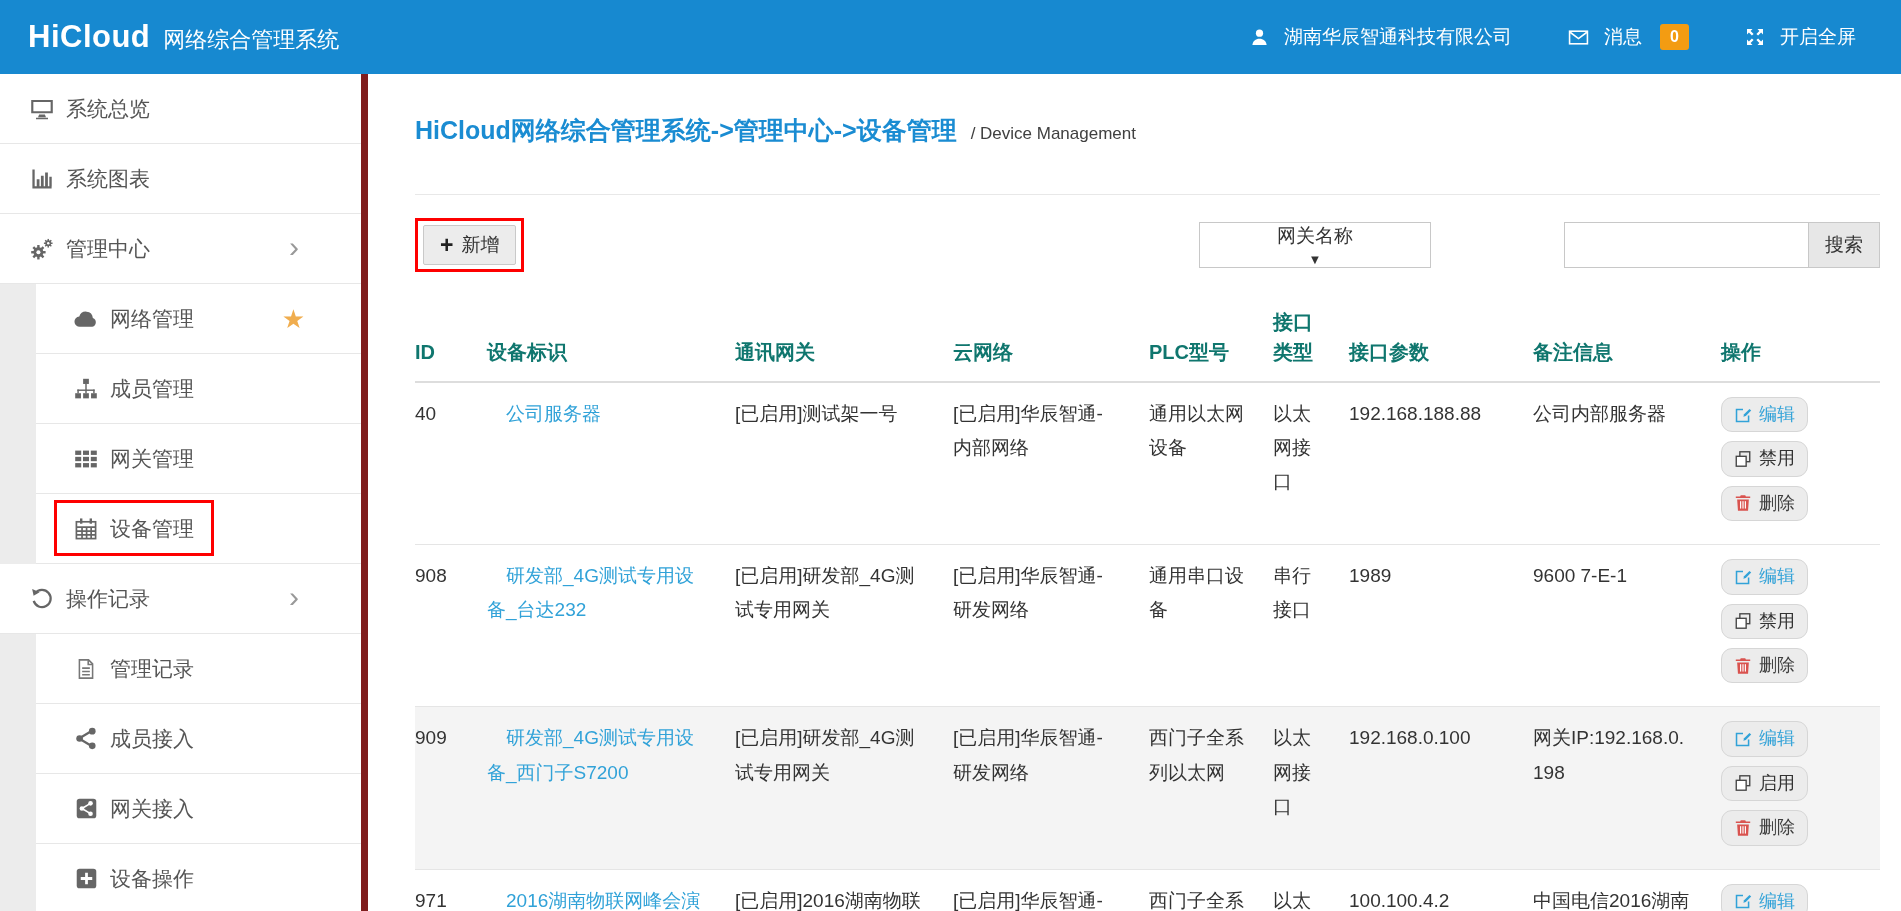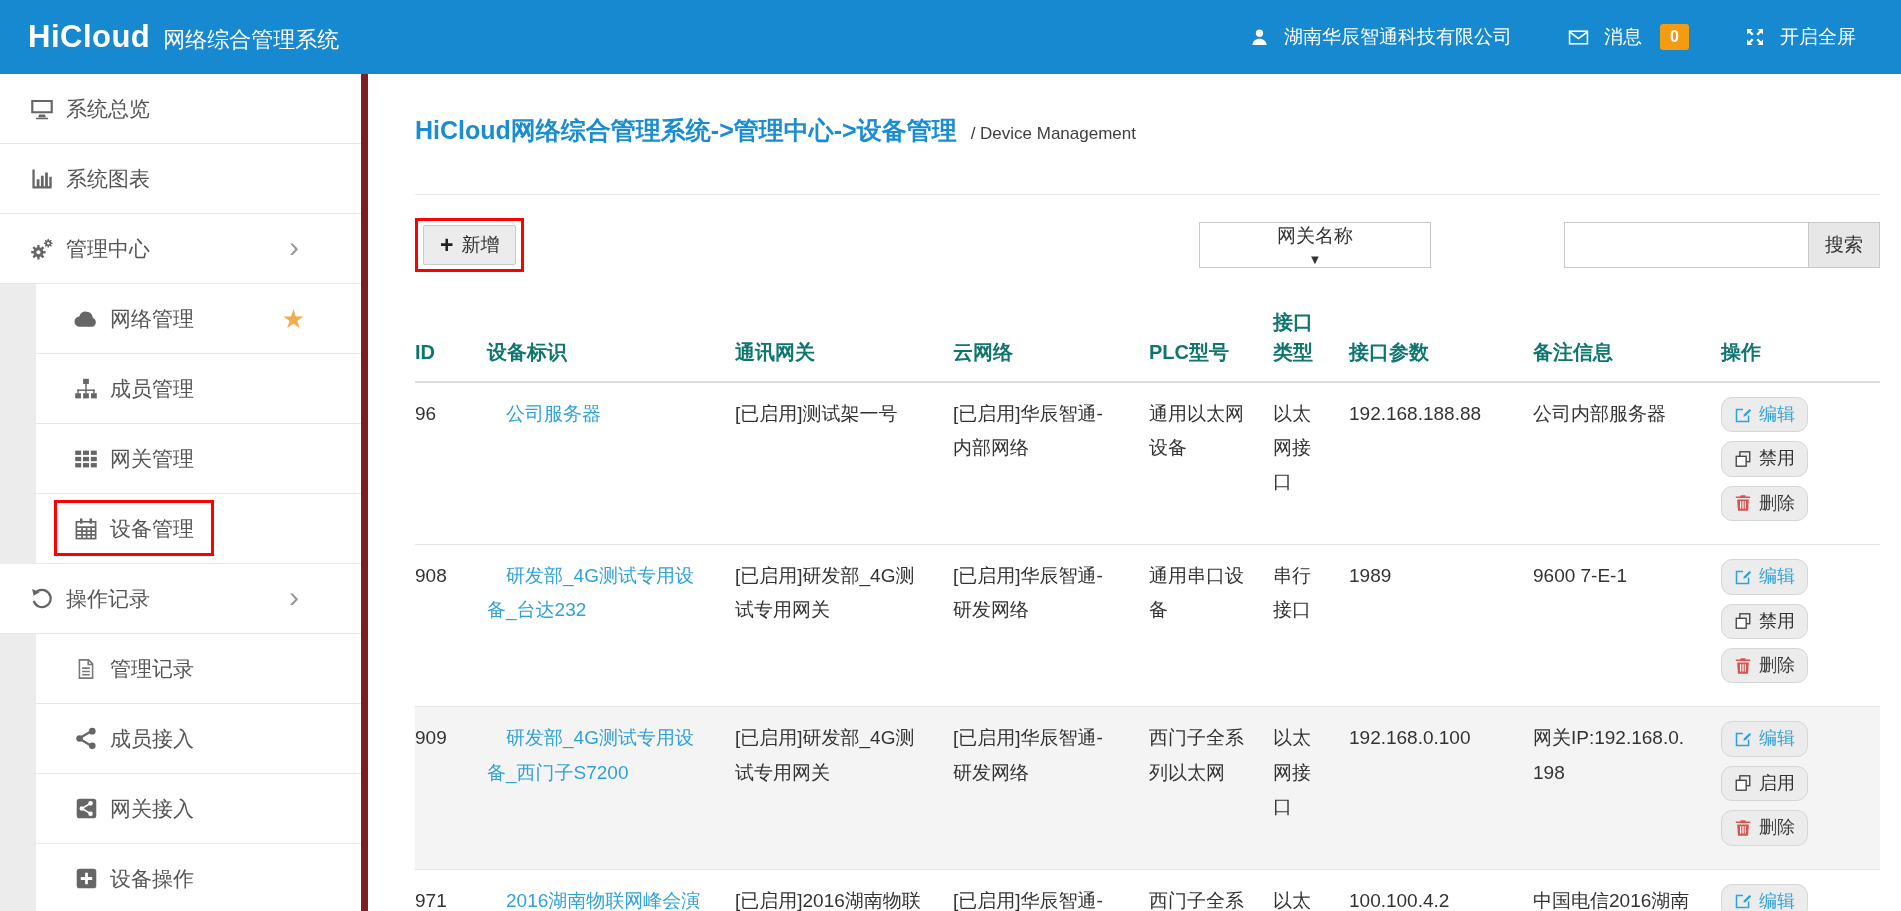--- a/index.html
+++ b/index.html
@@ -332,21 +332,21 @@
             <th>云网络</th>
             <th>PLC型号</th>
             <th>接口类型</th>
             <th>接口参数</th>
             <th>备注信息</th>
             <th>操作</th>
           </tr>
         </thead>
       <tbody>
           <tr>
-            <td>96</td>
+            <td>40</td>
             <td><a class="dev-link">公司服务器</a></td>
             <td>[已启用]测试架一号</td>
             <td>[已启用]华辰智通-内部网络</td>
             <td>通用以太网设备</td>
             <td>以太网接口</td>
             <td>192.168.188.88</td>
             <td>公司内部服务器</td>
             <td>
               <button class="act-btn edit">
                 <span class="icon">

